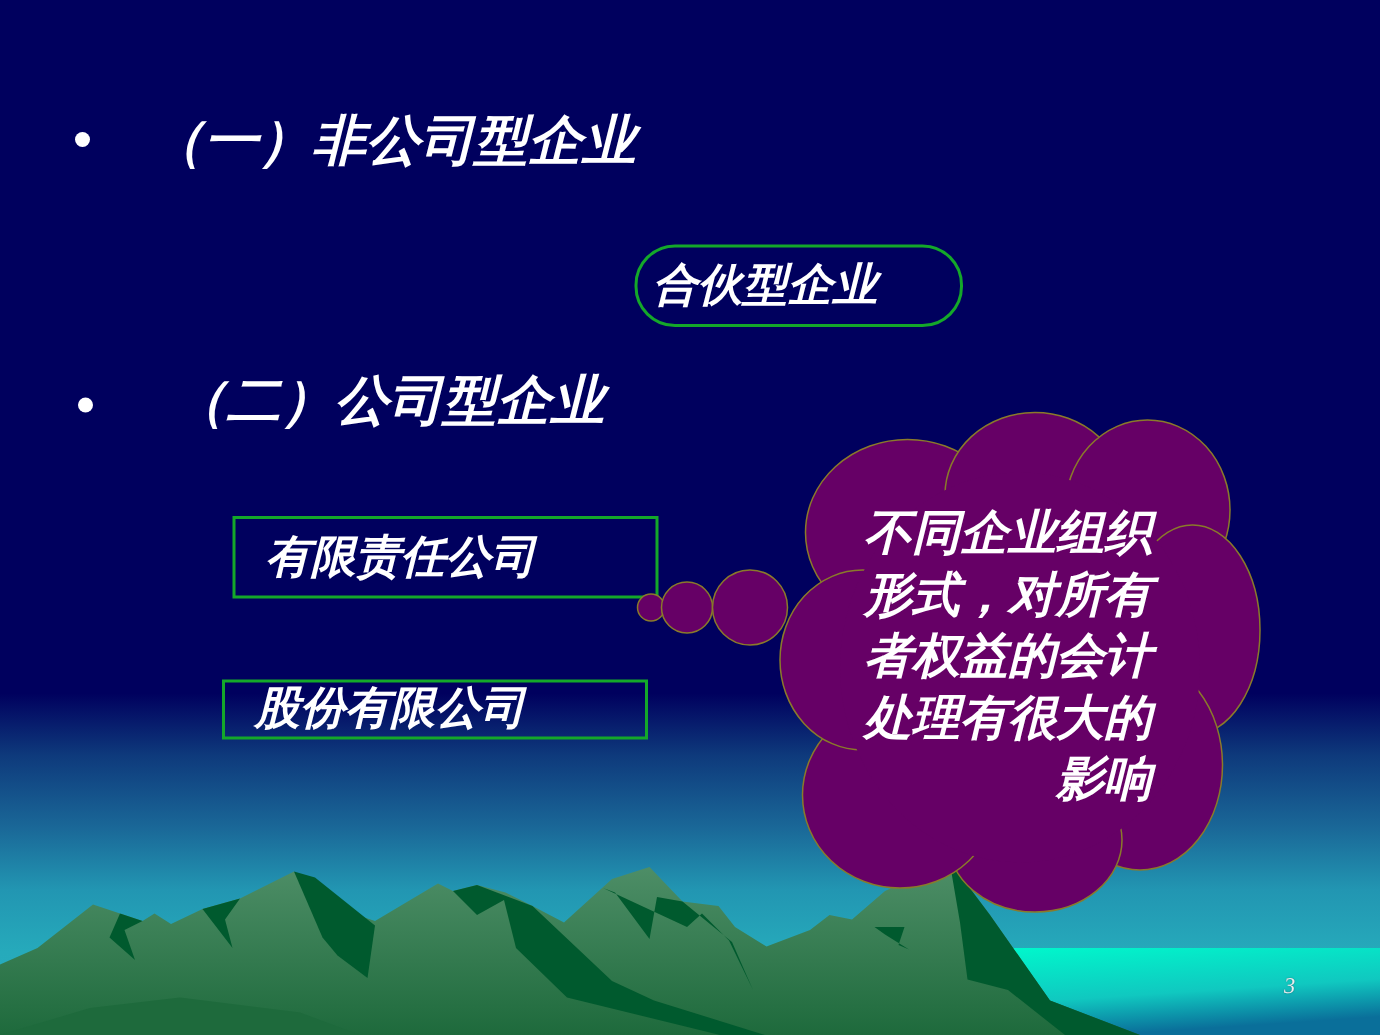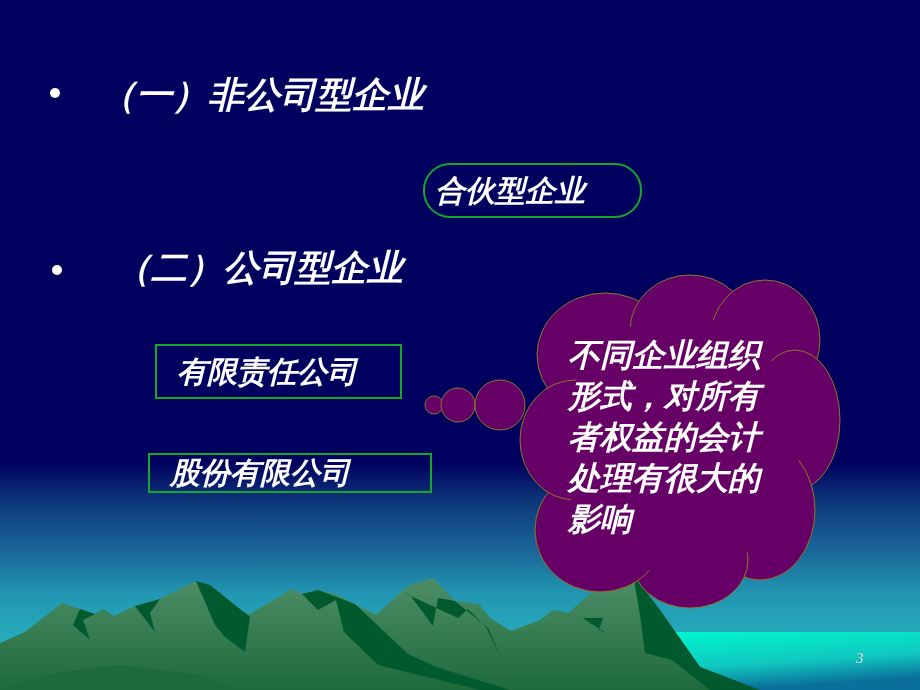--- a/index.html
+++ b/index.html
@@ -45,21 +45,21 @@
     }
     .cloud-svg { position: absolute; left: 0; top: 0; }
     .cloud-text {
       position: absolute;
       left: 568px; top: 335px;
       width: 200px;
       color: #ffffff;
       font-weight: bold;
       font-size: 32px;
       line-height: 41px;
-      text-align: left;
+      text-align: right;
       word-break: break-all;
     }
     .page-num {
       position: absolute;
       left: 856px; top: 650px;
       color: #e8f0f0;
       font-family: "Liberation Serif", serif;
       font-size: 15px;
       text-shadow: 0 0 1px #2a5a6a;
     }
@@ -100,21 +100,21 @@
   <div class="bullet-dot" style="left:50px; top:88px;"></div>
   <div class="bullet-line" style="left:100px; top:77px;">（一）非公司型企业</div>
 
   <div class="box" style="left:423px; top:163px; width:219px; height:55px; padding-left:10px;border-radius:27px;">
     <span>合伙型企业</span>
   </div>
 
   <div class="bullet-dot" style="left:52px; top:265px;"></div>
   <div class="bullet-line" style="left:100px; top:250px;margin-left:15px;">（二）公司型企业</div>
 
-  <div class="box" style="left:155px; top:344px; width:247px; height:55px;">
+  <div class="box" style="left:155px; top:344px; width:284px; height:55px;">
     <span>有限责任公司</span>
   </div>
   <div class="box" style="left:148px; top:453px; width:284px; height:40px;">
     <span>股份有限公司</span>
   </div>
 
   <svg class="cloud-svg" width="920" height="690">
     <g fill="#660066" stroke="#8a7a2a" stroke-width="1">
       <circle cx="434" cy="405" r="9"></circle>
       <circle cx="458" cy="405" r="17"></circle>

